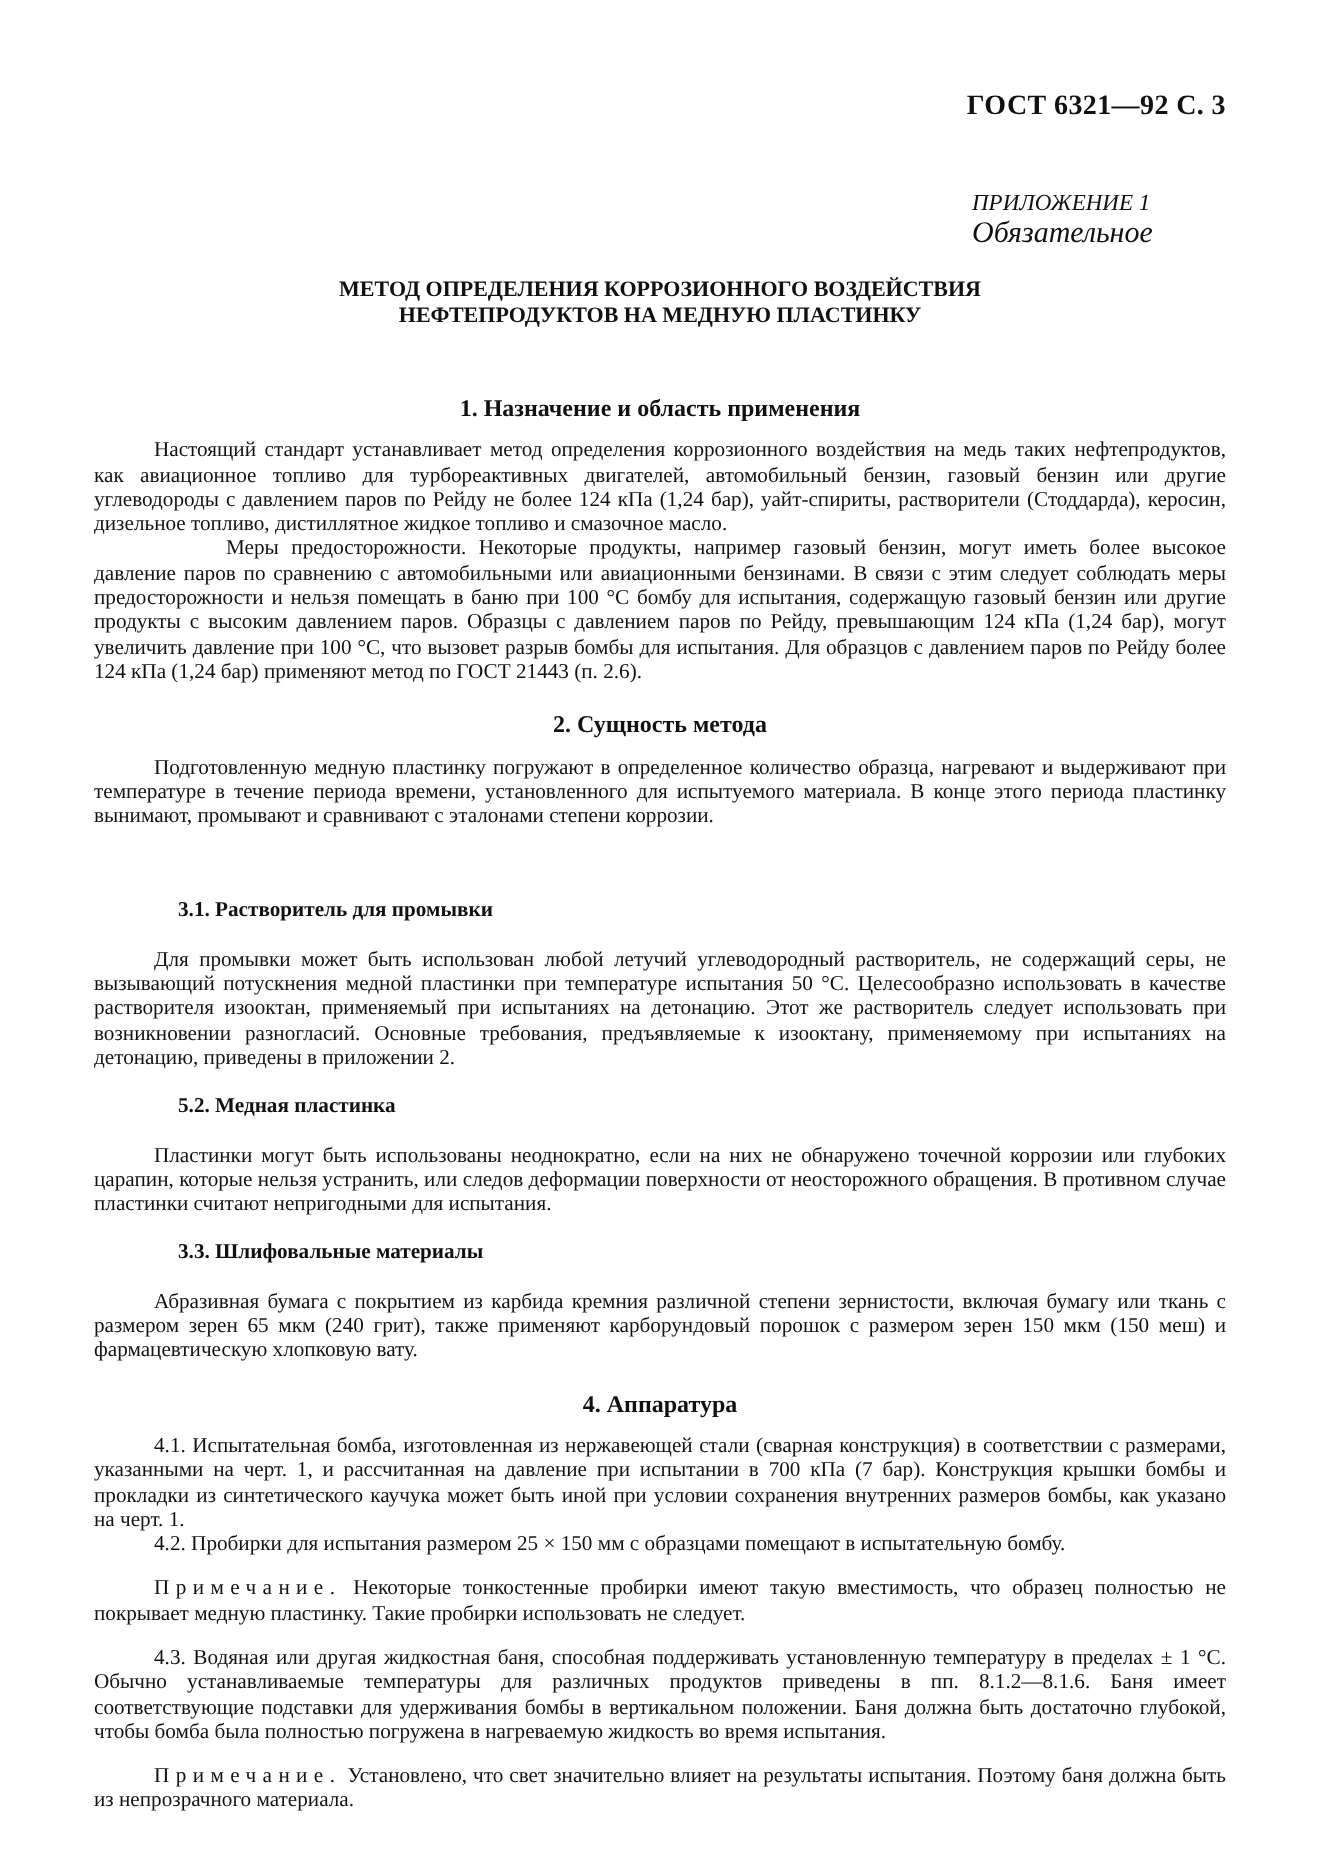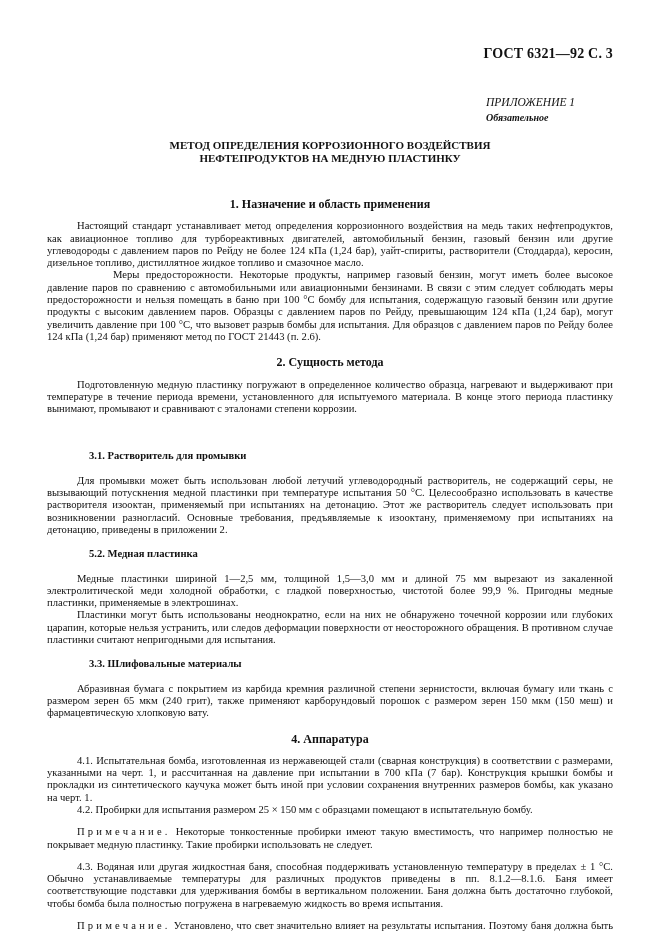--- a/index.html
+++ b/index.html
@@ -10,21 +10,21 @@
     }
     .page { position: absolute; left: 47px; top: 0; width: 566px; }
     .header-id {
       position: absolute; right: 0; top: 46px;
       font-weight: bold; font-size: 14px; letter-spacing: 0.2px;
     }
     .appendix {
       position: absolute; left: 439px; top: 95px;
       font-style: italic; font-size: 11.5px; line-height: 15px;
     }
-    .appendix .sub { font-size: 10px; font-weight: bold; }
+    .appendix .sub { font-size: 15px; }
     .title {
       position: absolute; left: 0; width: 566px; top: 139px;
       text-align: center; font-weight: bold; font-size: 11px; line-height: 13px;
     }
     .body { position: absolute; left: 0; top: 198px; width: 566px; font-size: 10.6px; line-height: 12.3px; }
     .sec-h { text-align: center; font-weight: bold; font-size: 12px; margin: 0; }
     .p { text-align: justify; text-indent: 30px; margin: 0; }
     .sub-h { font-weight: bold; margin: 12px; padding-left: 30px; }
     .note .spaced { letter-spacing: 3.2px; }
     .bold-lead { font-weight: normal; margin-left: 36px; }
@@ -65,35 +65,34 @@
       <p class="p">Подготовленную медную пластинку погружают в определенное количество образца, нагревают и выдерживают при температуре в течение периода времени, установленного для испытуемого материала. В конце этого периода пластинку вынимают, промывают и сравнивают с эталонами степени коррозии.</p>
     </div>
 
     <div class="gap-m"></div>
 
     <div>
       <div class="gap-s"></div>
       <p class="sub-h">3.1. Растворитель для промывки</p>
       <p class="p">Для промывки может быть использован любой летучий углеводородный растворитель, не содержащий серы, не вызывающий потускнения медной пластинки при температуре испытания 50 °С. Целесообразно использовать в качестве растворителя изооктан, применяемый при испытаниях на детонацию. Этот же растворитель следует использовать при возникновении разногласий. Основные требования, предъявляемые к изооктану, применяемому при испытаниях на детонацию, приведены в приложении 2.</p>
       <p class="sub-h">5.2. Медная пластинка</p>
-      <p class="p">Медные пластинки шириной 1—2,5 мм, толщиной 1,5—3,0 мм и длиной 75 мм вырезают из закаленной электролитической меди холодной обработки, с гладкой поверхностью, чистотой более 99,9 %. Пригодны медные пластинки, применяемые в электрошинах.</p>
       <p class="p">Пластинки могут быть использованы неоднократно, если на них не обнаружено точечной коррозии или глубоких царапин, которые нельзя устранить, или следов деформации поверхности от неосторожного обращения. В противном случае пластинки считают непригодными для испытания.</p>
       <p class="sub-h">3.3. Шлифовальные материалы</p>
       <p class="p">Абразивная бумага с покрытием из карбида кремния различной степени зернистости, включая бумагу или ткань с размером зерен 65 мкм (240 грит), также применяют карборундовый порошок с размером зерен 150 мкм (150 меш) и фармацевтическую хлопковую вату.</p>
     </div>
 
     <div class="gap-m"></div>
 
     <div>
       <p class="sec-h">4. Аппаратура</p>
       <div class="gap-s"></div>
       <p class="p">4.1. Испытательная бомба, изготовленная из нержавеющей стали (сварная конструкция) в соответствии с размерами, указанными на черт. 1, и рассчитанная на давление при испытании в 700 кПа (7 бар). Конструкция крышки бомбы и прокладки из синтетического каучука может быть иной при условии сохранения внутренних размеров бомбы, как указано на черт. 1.</p>
       <p class="p">4.2. Пробирки для испытания размером 25 × 150 мм с образцами помещают в испытательную бомбу.</p>
       <div class="gap-s"></div>
-      <p class="p note"><span class="spaced">Примечание.</span><span> Некоторые тонкостенные пробирки имеют такую вместимость, что например полностью не покрывает медную пластинку. Такие пробирки использовать не следует.</span></p>
+      <p class="p note"><span class="spaced">Примечание.</span><span> Некоторые тонкостенные пробирки имеют такую вместимость, что образец полностью не покрывает медную пластинку. Такие пробирки использовать не следует.</span></p>
       <div class="gap-s"></div>
       <p class="p">4.3. Водяная или другая жидкостная баня, способная поддерживать установленную температуру в пределах ± 1 °С. Обычно устанавливаемые температуры для различных продуктов приведены в пп. 8.1.2—8.1.6. Баня имеет соответствующие подставки для удерживания бомбы в вертикальном положении. Баня должна быть достаточно глубокой, чтобы бомба была полностью погружена в нагреваемую жидкость во время испытания.</p>
       <div class="gap-s"></div>
       <p class="p note"><span class="spaced">Примечание.</span><span> Установлено, что свет значительно влияет на результаты испытания. Поэтому баня должна быть из непрозрачного материала.</span></p>
     </div>
 
   </div>
 </div>
 
 </body></html>

